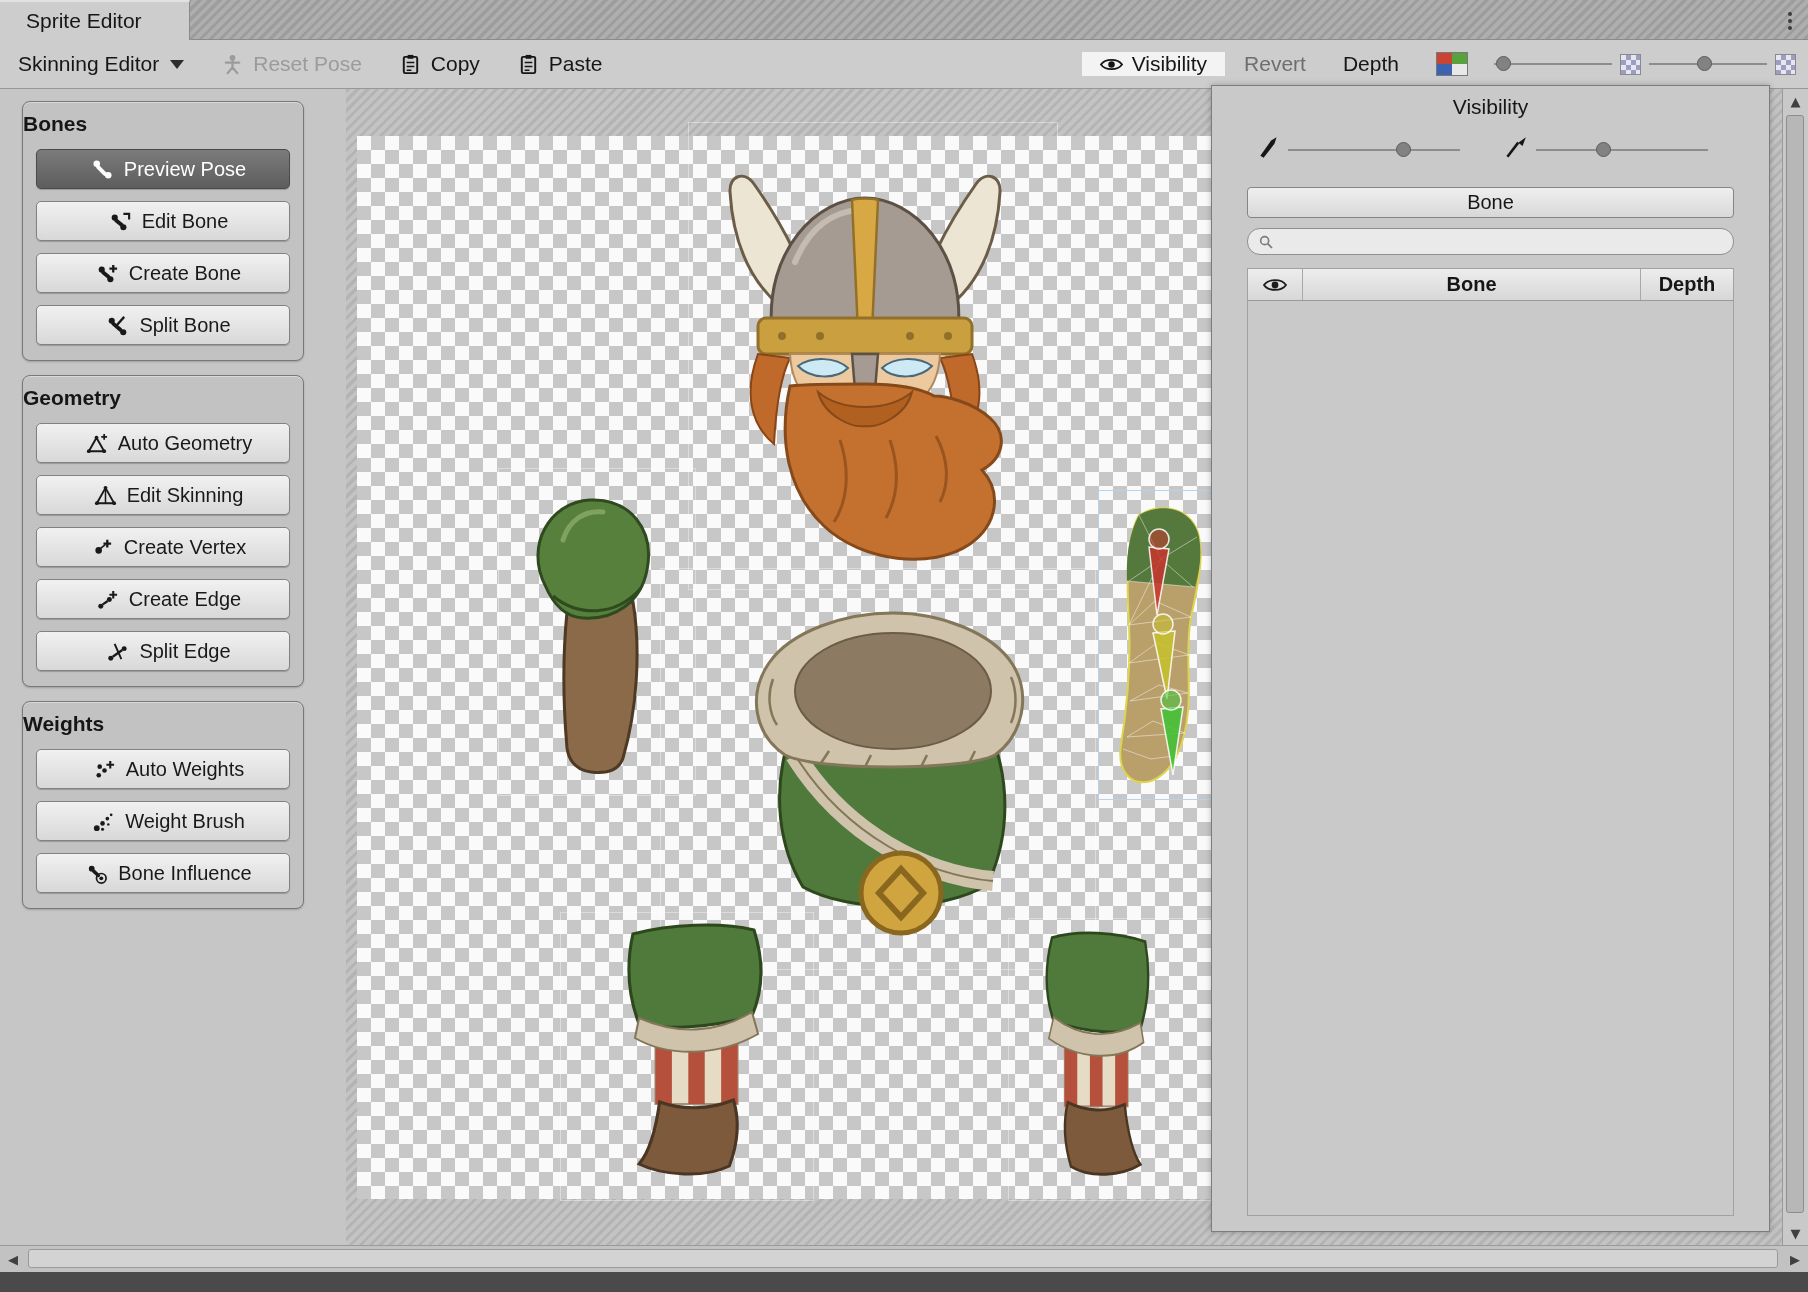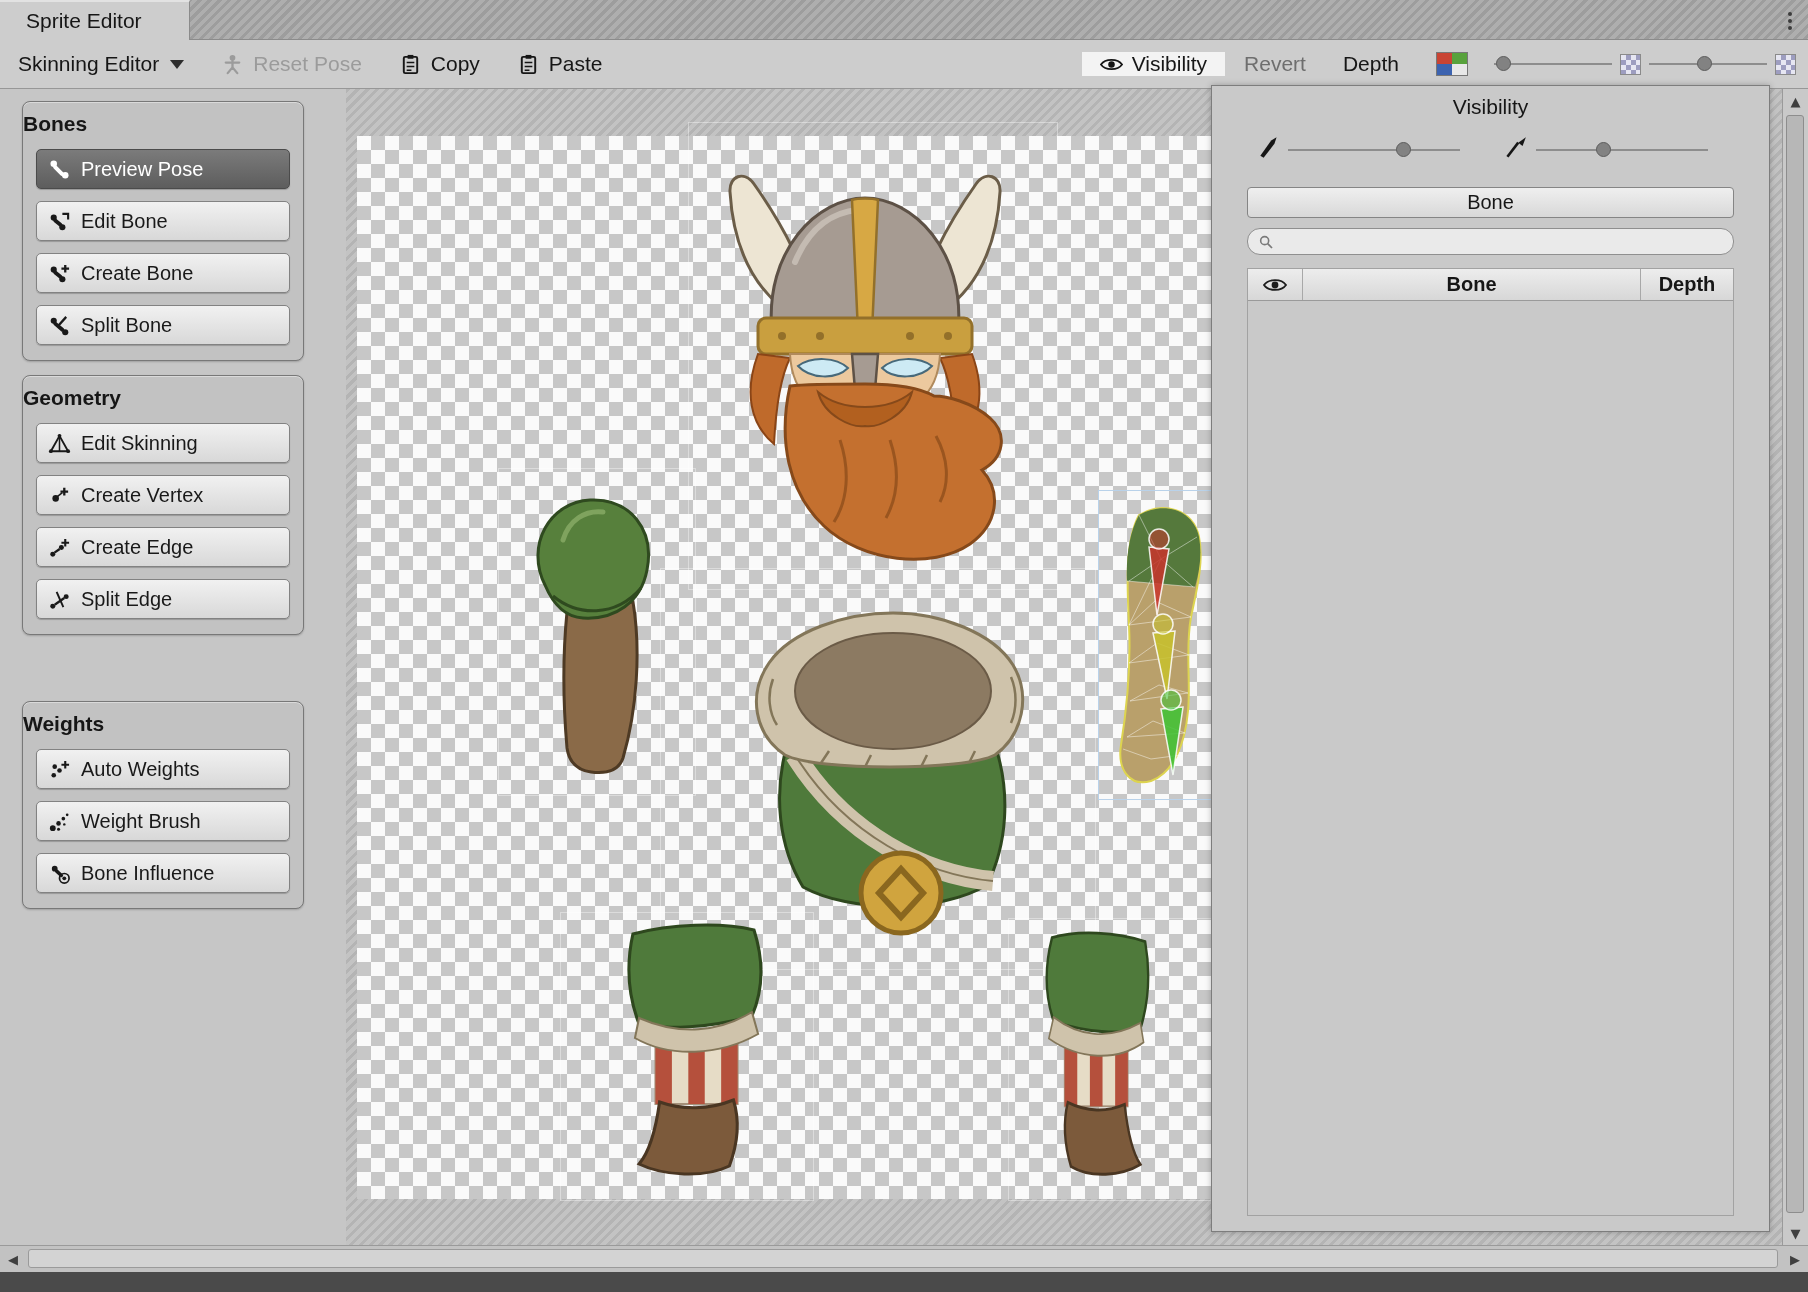--- a/index.html
+++ b/index.html
@@ -41,21 +41,21 @@
       linear-gradient(45deg,#9d9dc0 25%,transparent 25%,transparent 75%,#9d9dc0 75%);
     background-size:10px 10px;background-position:0 0,5px 5px;cursor:pointer;}
 
   
   .panel{position:absolute;left:22px;width:282px;background:#c2c2c2;border:1px solid #787878;
     border-radius:8px;box-shadow:inset 0 1px 0 #dadada,0 1px 2px rgba(0,0,0,.2);
     box-sizing:border-box;padding-bottom:4px;}
   .panel h3{margin:10px 0 13px;font-size:21px;font-weight:700;}
   .pbtn{display:flex;align-items:center;gap:10px;height:38px;margin:12px 13px 11px;border:1px solid #828282;
     border-radius:5px;background:linear-gradient(#f1f1f1,#d8d8d8);padding-left:11px;font-size:20px;
-    color:#191919;box-shadow:0 1px 1px rgba(0,0,0,.22);cursor:pointer;}
+    color:#191919;box-shadow:0 1px 1px rgba(0,0,0,.22);cursor:pointer;justify-content:center;}
   .pbtn.selected{background:linear-gradient(#7b7b7b,#5d5d5d);color:#fff;border-color:#4b4b4b;}
   .icon22{width:23px;height:23px;flex:0 0 auto;}
 
   
   .canvas-hatch{position:absolute;left:346px;top:89px;width:1436px;height:1156px;
     background:repeating-linear-gradient(135deg,#b4b4b4 0 3px,#c3c3c3 3px 7px);}
   .checker{position:absolute;left:357px;top:136px;width:854px;height:1063px;background-color:#fafafa;
     background-image:linear-gradient(45deg,#c7c7c7 25%,transparent 25%,transparent 75%,#c7c7c7 75%),
       linear-gradient(45deg,#c7c7c7 25%,transparent 25%,transparent 75%,#c7c7c7 75%);
     background-size:28px 28px;background-position:0 0,14px 14px;}
@@ -426,20 +426,26 @@
           <use href="#i-bone-slash"></use>
         </svg>
       <span>Split Bone</span>
     </div>
   </div>
 
   <div class="panel" style="top:375px">
     <h3>Geometry</h3>
     <div class="pbtn">
       <svg class="icon22">
+          <use href="#i-mesh-auto"></use>
+        </svg>
+      <span>Auto Geometry</span>
+    </div>
+    <div class="pbtn">
+      <svg class="icon22">
           <use href="#i-mesh"></use>
         </svg>
       <span>Edit Skinning</span>
     </div>
     <div class="pbtn">
       <svg class="icon22">
           <use href="#i-vertex-plus"></use>
         </svg>
       <span>Create Vertex</span>
     </div>

